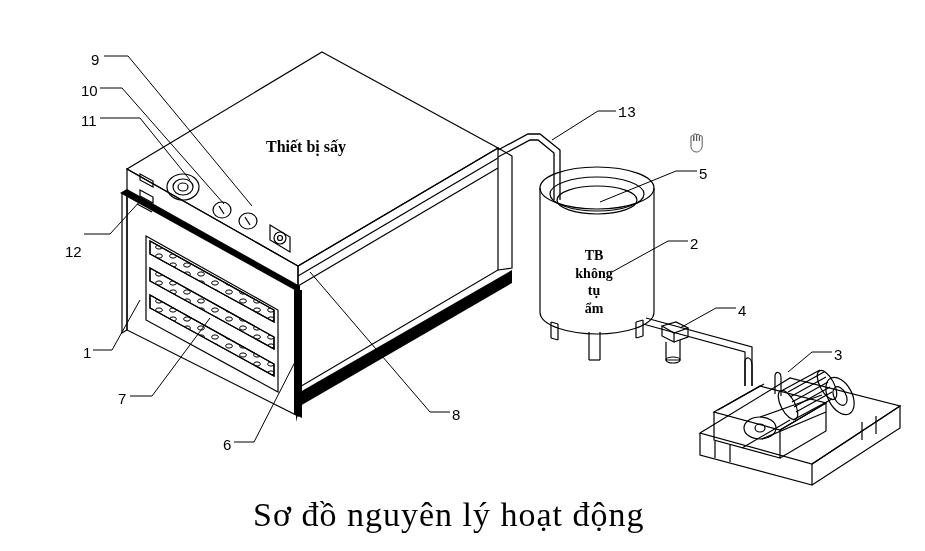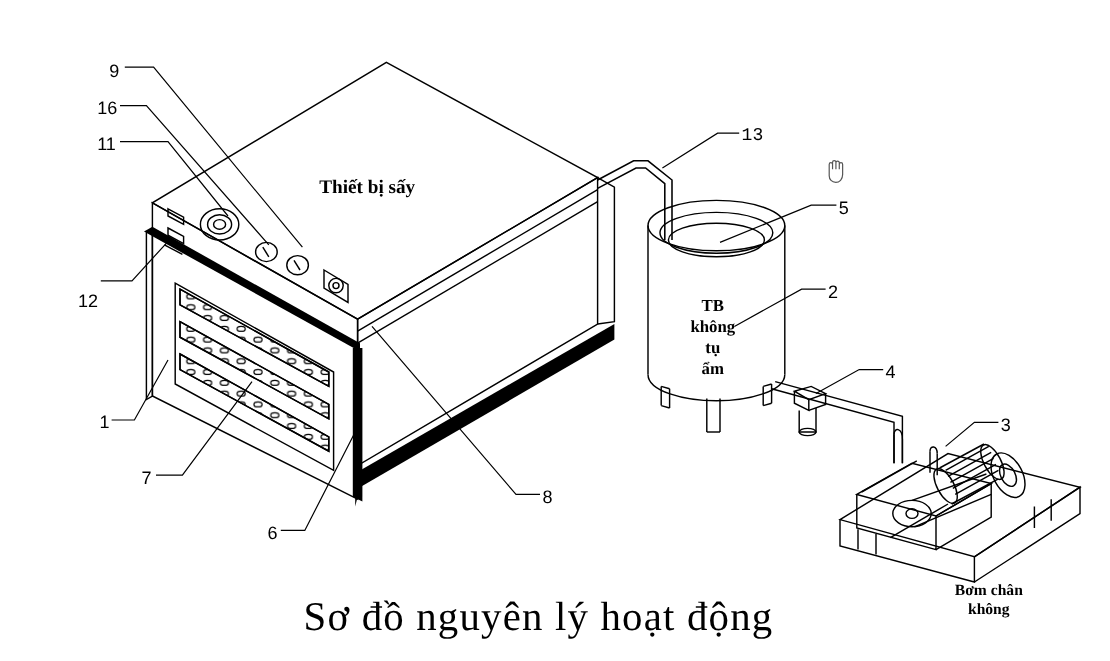--- a/index.html
+++ b/index.html
@@ -269,38 +269,34 @@
       <path d="M 294,290 L 302,290 L 302,418 L 294,414 Z"></path>
 
       <path d="M 300,392 L 512,270 L 512,283 L 300,406 Z"></path>
       <path d="M 296,414 L 300,392 L 300,406 L 296,422 Z"></path>
     </g>
 
   </svg>
 
   <div class="lbl top-title" style="left:300px; top:-26px;"></div>
 
-  <div class="lbl machine-label" style="left:266px; top:148px;">Thiết bị sấy</div>
+  <div class="lbl machine-label" style="left:266px; top:138px;">Thiết bị sấy</div>
 
   <div class="lbl vessel-label" style="left:562px; top:227px; width:64px;">
     <div>TB</div>
     <div>không</div>
     <div>tụ</div>
     <div>ẩm</div>
   </div>
 
-  <div class="lbl pump-label" style="left:779px; top:484px; width:90px;">
-    <div>Bơm chân</div>
-    <div>không</div>
-  </div>
 
   <div class="lbl caption" style="left:253px; top:497px;">Sơ đồ nguyên lý hoạt động</div>
 
   <div class="lbl callout" style="left:91px;  top:52px;">9</div>
-  <div class="lbl callout" style="left:81px;  top:83px;">16</div>
+  <div class="lbl callout" style="left:81px;  top:83px;">10</div>
   <div class="lbl callout" style="left:81px;  top:113px;text-align:right;">11</div>
   <div class="lbl callout" style="left:65px;  top:244px;">12</div>
   <div class="lbl callout" style="left:83px;  top:345px;">1</div>
   <div class="lbl callout" style="left:118px; top:391px;">7</div>
   <div class="lbl callout" style="left:223px; top:437px;">6</div>
   <div class="lbl callout" style="left:452px; top:407px;">8</div>
   <div class="lbl callout" style="left:618px; top:106px;font-family:Liberation Mono, monospace;">13</div>
   <div class="lbl callout" style="left:699px; top:166px;">5</div>
   <div class="lbl callout" style="left:690px; top:236px;">2</div>
   <div class="lbl callout" style="left:738px; top:303px;">4</div>

